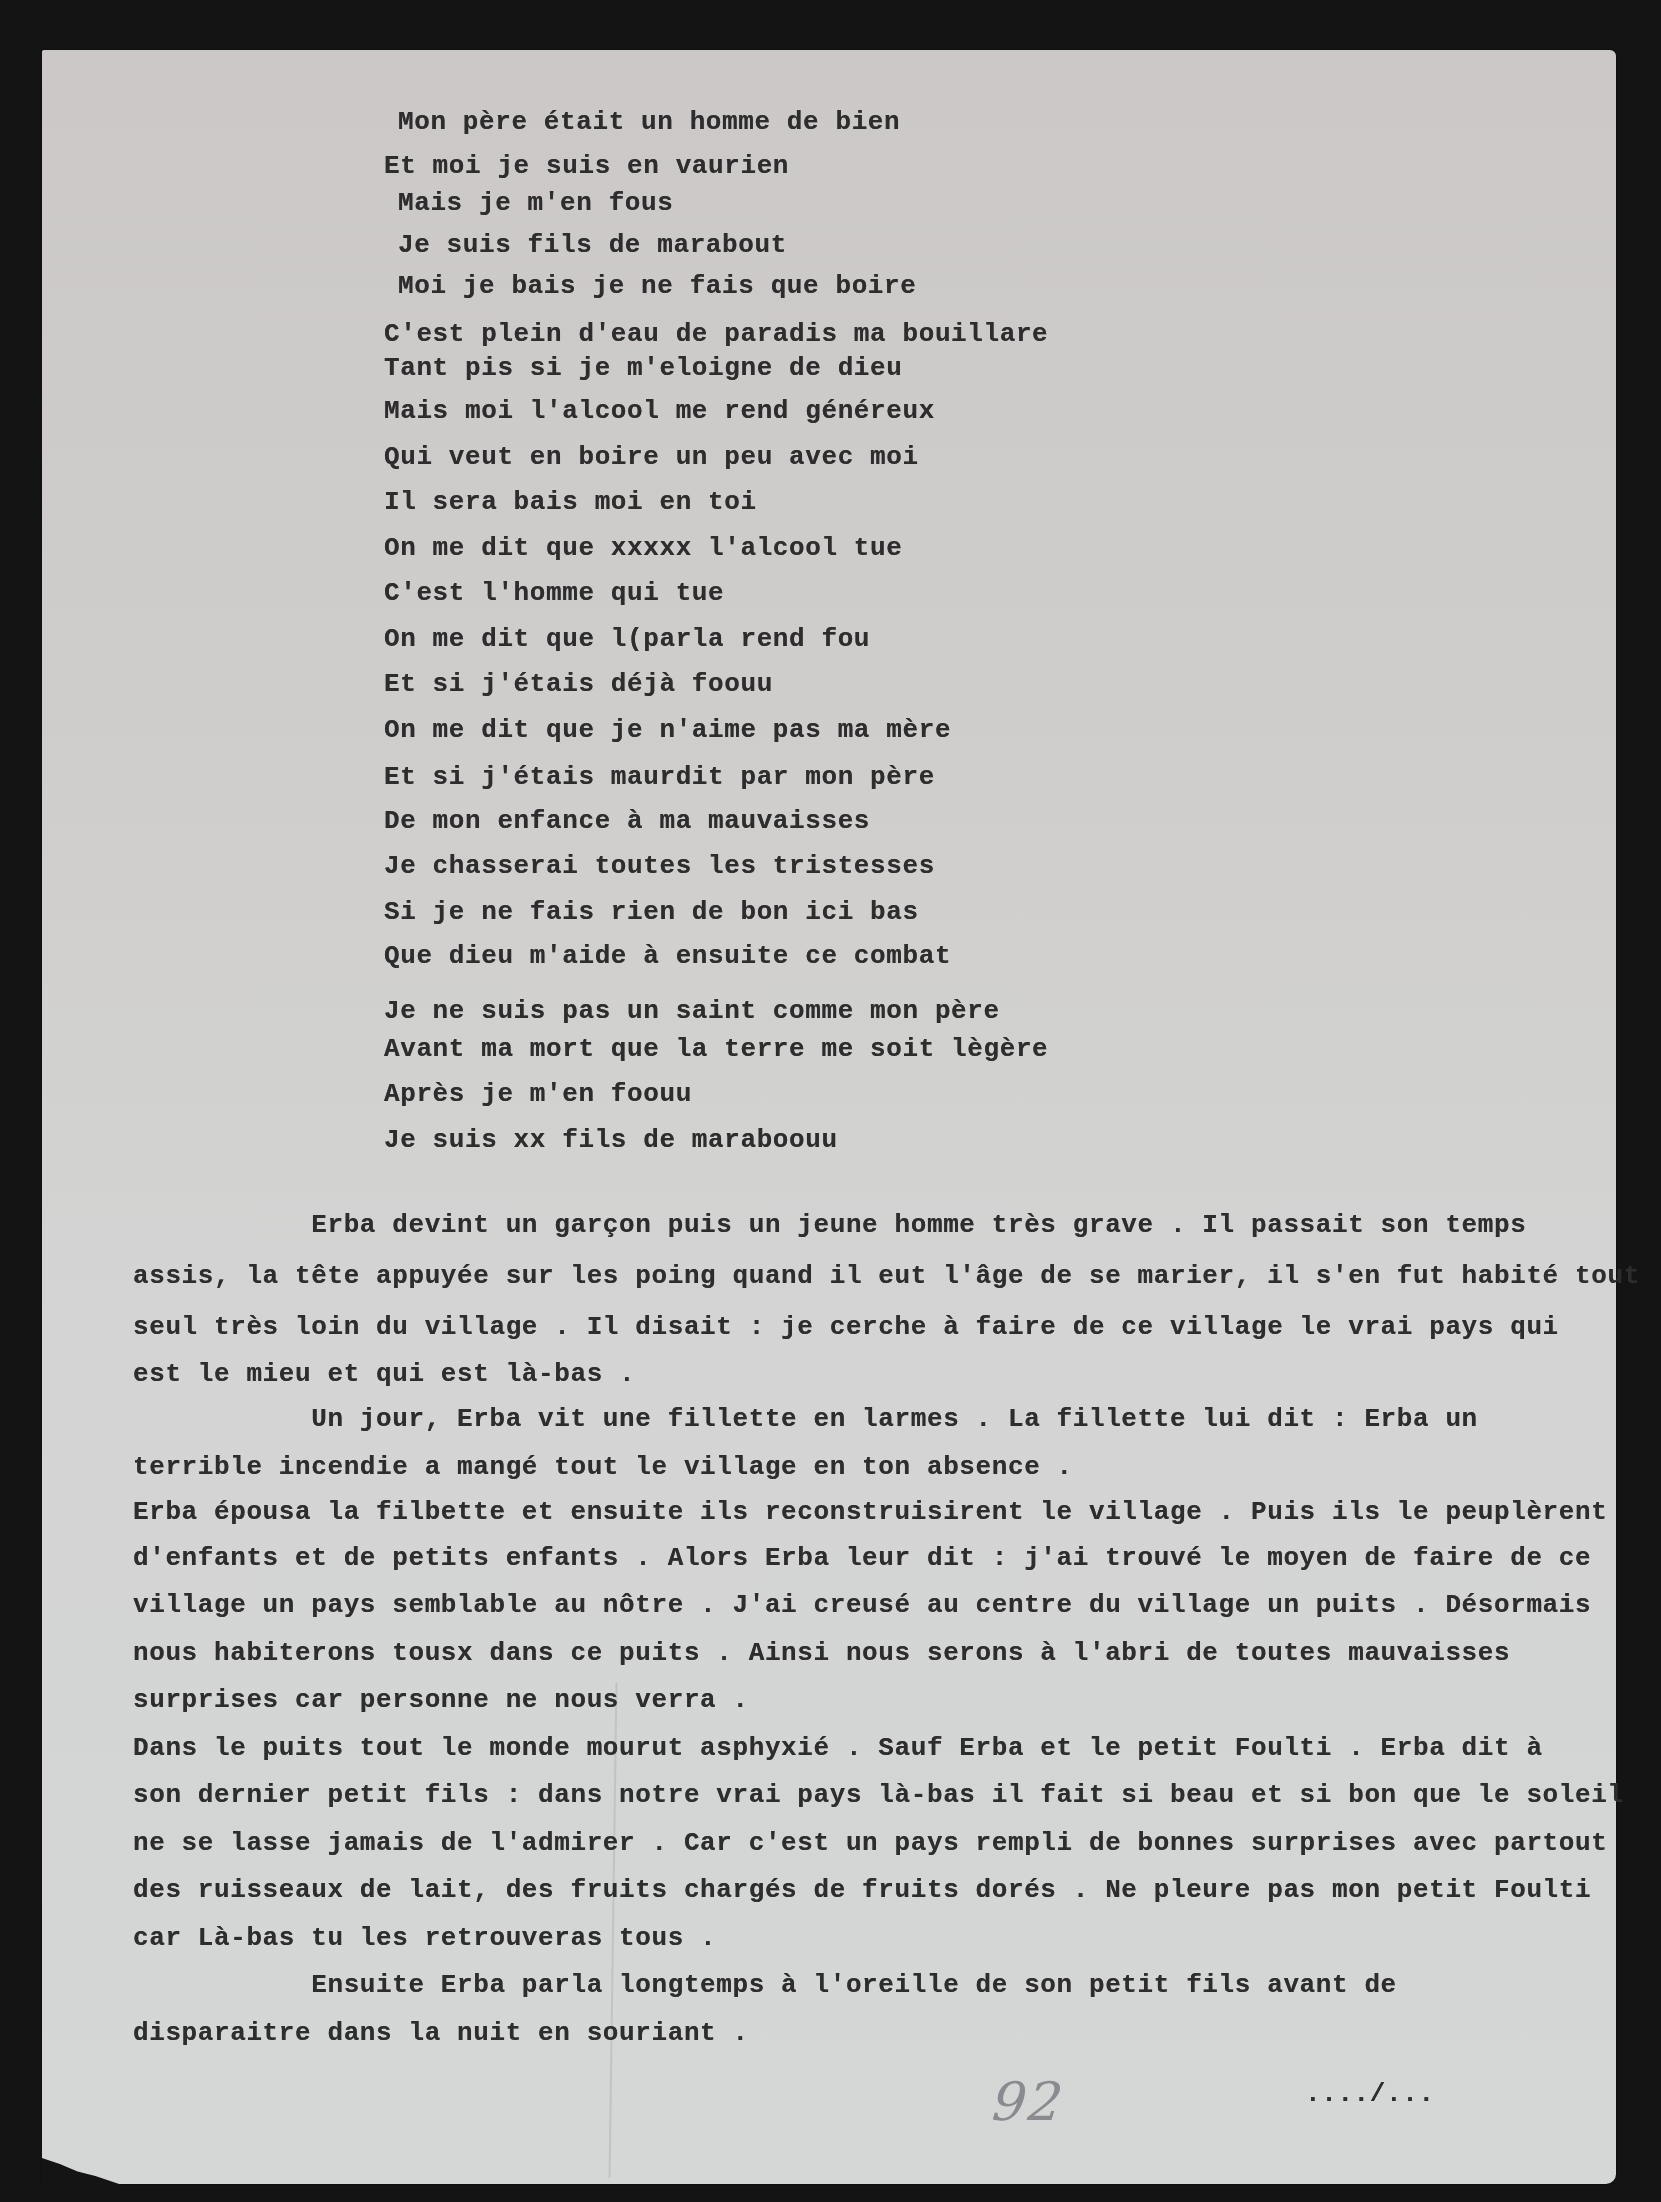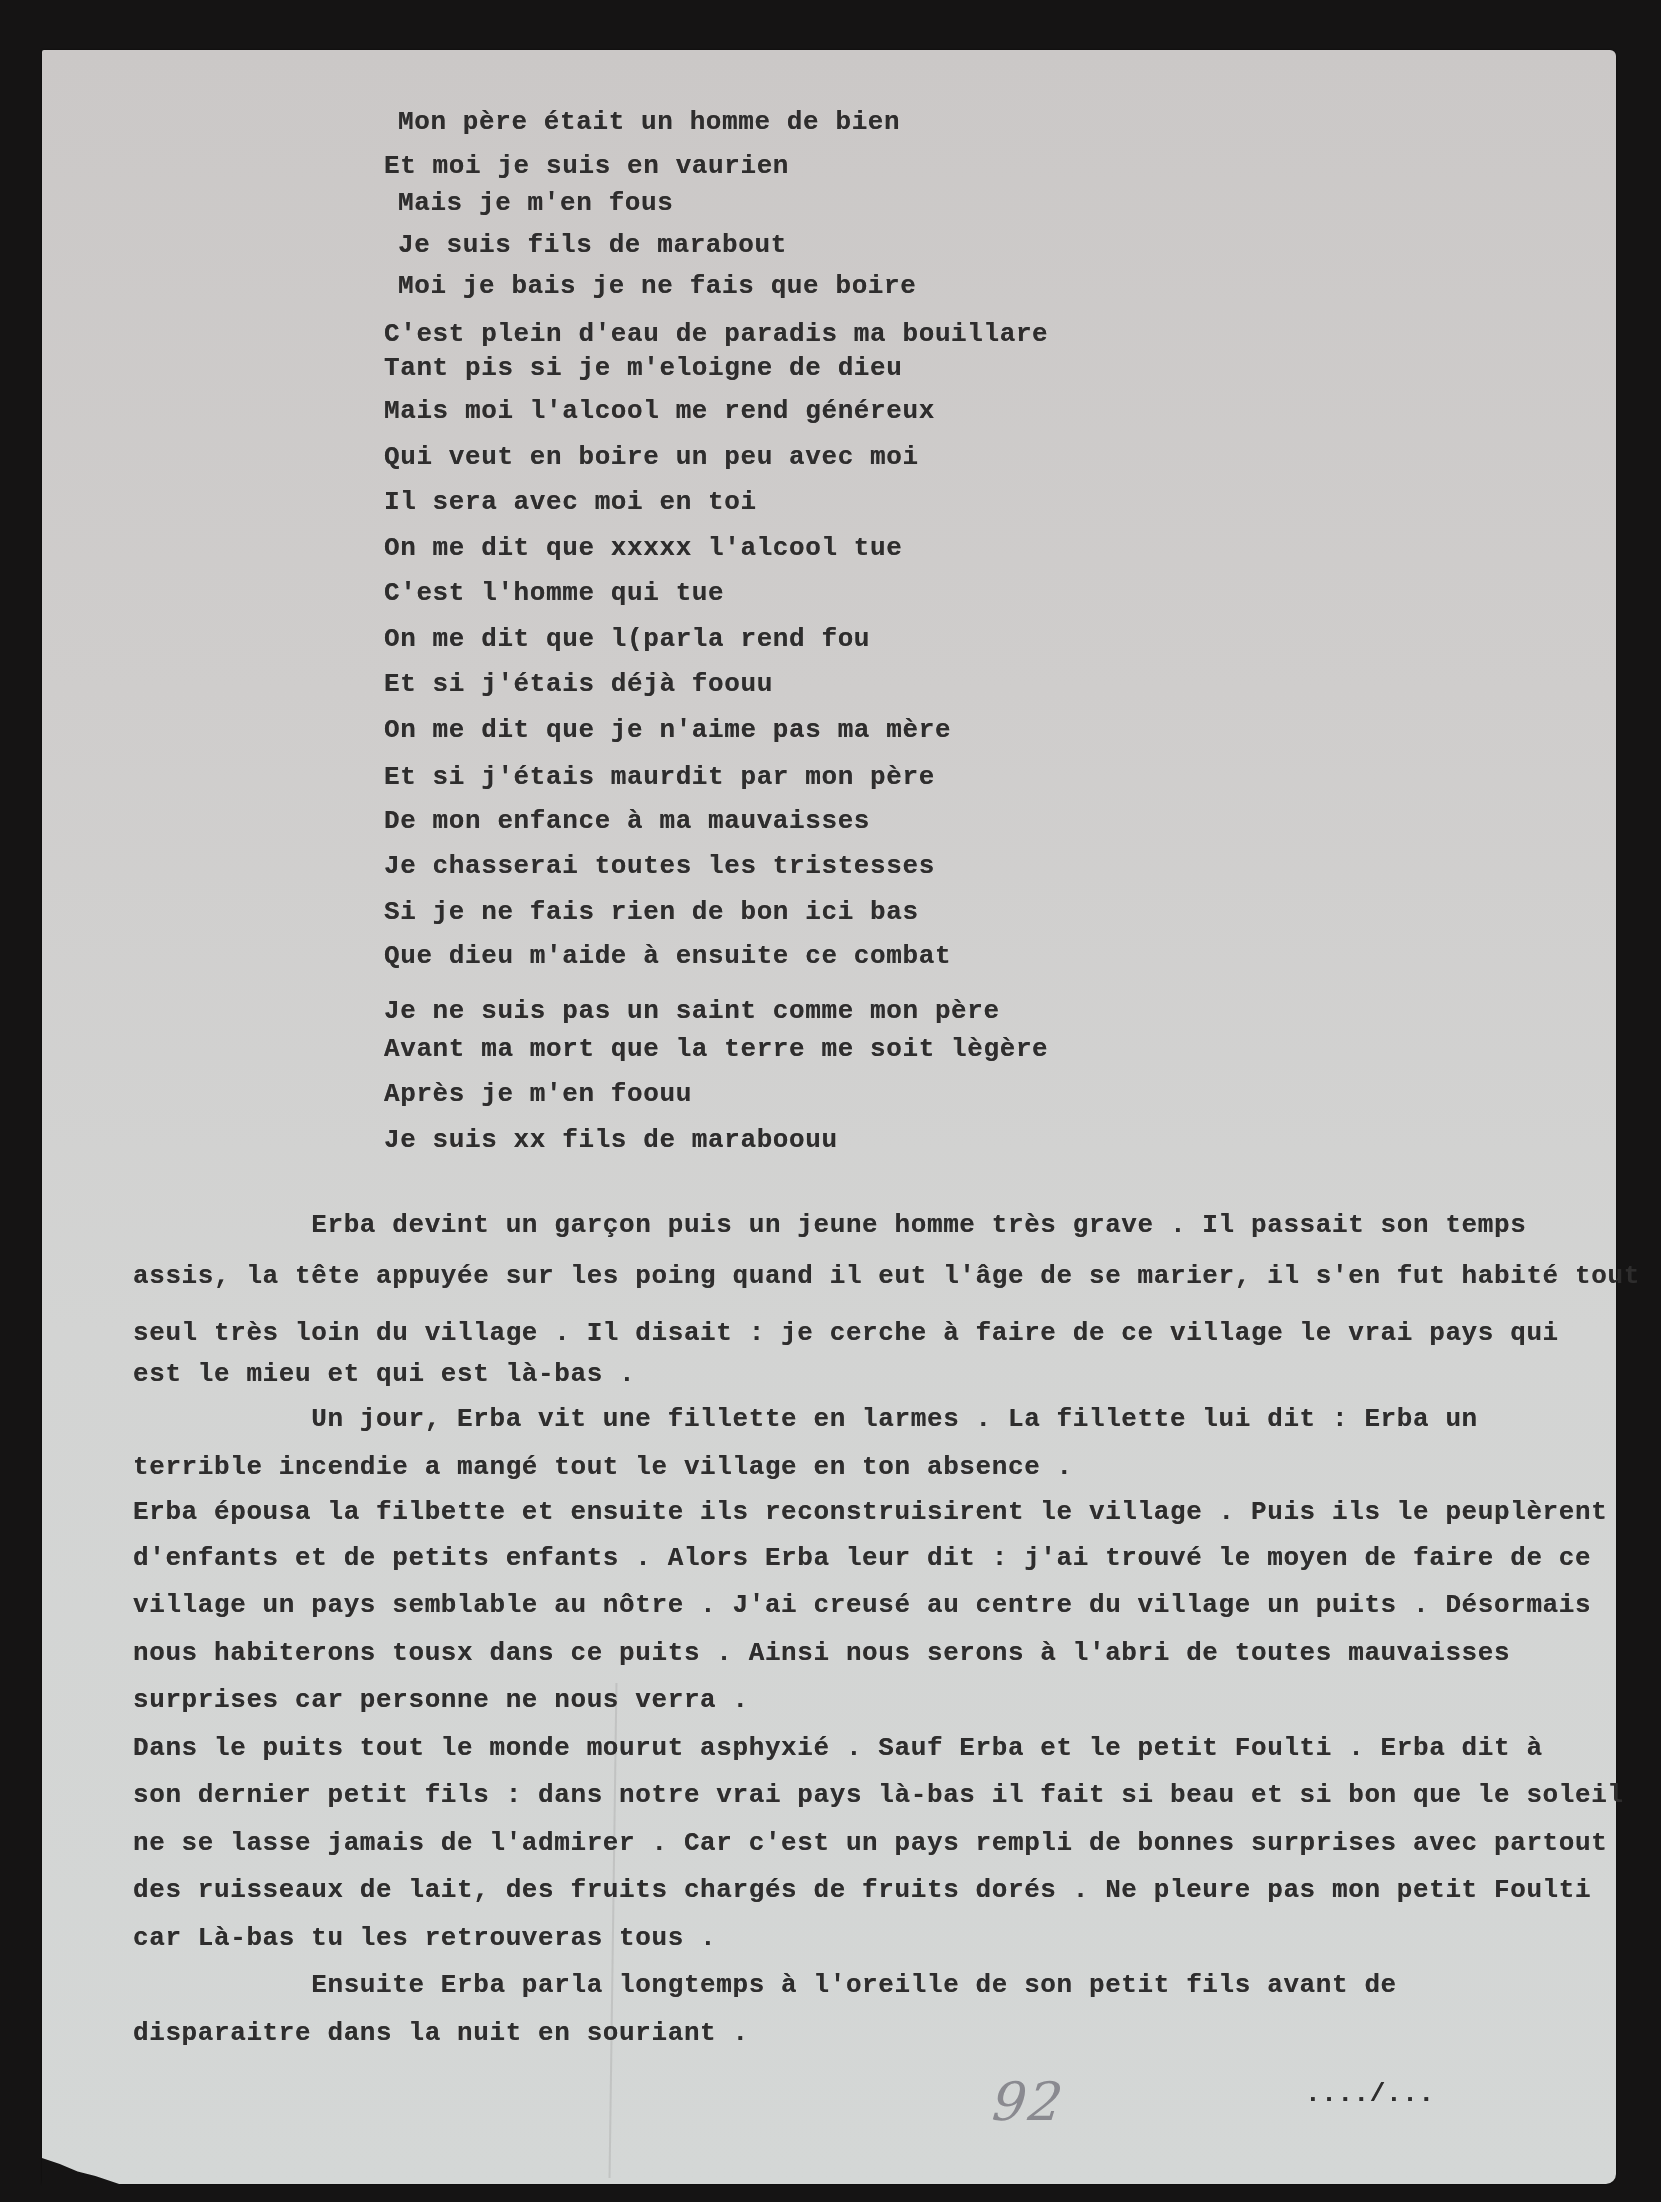--- a/index.html
+++ b/index.html
@@ -90,41 +90,41 @@
 <div class="poem">
   <div class="tw poem-line" style="top:0px;left:16px">Mon père était un homme de bien</div>
   <div class="tw poem-line" style="top:44px;left:2px">Et moi je suis en vaurien</div>
   <div class="tw poem-line" style="top:81px;left:16px">Mais je m'en fous</div>
   <div class="tw poem-line" style="top:123px;left:16px">Je suis fils de marabout</div>
   <div class="tw poem-line" style="top:164px;left:16px">Moi je bais je ne fais que boire</div>
   <div class="tw poem-line" style="top:212px;left:2px">C'est plein d'eau de paradis ma bouillare</div>
   <div class="tw poem-line" style="top:246px;left:2px">Tant pis si je m'eloigne de dieu</div>
   <div class="tw poem-line" style="top:289px;left:2px">Mais moi l'alcool me rend généreux</div>
   <div class="tw poem-line" style="top:335px;left:2px">Qui veut en boire un peu avec moi</div>
-  <div class="tw poem-line" style="top:380px;left:2px">Il sera avec moi en toi</div>
+  <div class="tw poem-line" style="top:380px;left:2px">Il sera bais moi en toi</div>
   <div class="tw poem-line" style="top:426px;left:2px">On me dit que xxxxx l'alcool tue</div>
   <div class="tw poem-line" style="top:471px;left:2px">C'est l'homme qui tue</div>
   <div class="tw poem-line" style="top:517px;left:2px">On me dit que l(parla rend fou</div>
   <div class="tw poem-line" style="top:562px;left:2px">Et si j'étais déjà foouu</div>
   <div class="tw poem-line" style="top:608px;left:2px">On me dit que je n'aime pas ma mère</div>
   <div class="tw poem-line" style="top:655px;left:2px">Et si j'étais maurdit par mon père</div>
   <div class="tw poem-line" style="top:699px;left:2px">De mon enfance à ma mauvaisses</div>
   <div class="tw poem-line" style="top:744px;left:2px">Je chasserai toutes les tristesses</div>
   <div class="tw poem-line" style="top:790px;left:2px">Si je ne fais rien de bon ici bas</div>
   <div class="tw poem-line" style="top:834px;left:2px">Que dieu m'aide à ensuite ce combat</div>
   <div class="tw poem-line" style="top:889px;left:2px">Je ne suis pas un saint comme mon père</div>
   <div class="tw poem-line" style="top:927px;left:2px">Avant ma mort que la terre me soit lègère</div>
   <div class="tw poem-line" style="top:972px;left:2px">Après je m'en foouu</div>
   <div class="tw poem-line" style="top:1018px;left:2px">Je suis xx fils de maraboouu</div>
 </div>
 
 <div class="prose">
   <div class="tw" style="top:0px">           Erba devint un garçon puis un jeune homme très grave . Il passait son temps</div>
   <div class="tw" style="top:51px">assis, la tête appuyée sur les poing quand il eut l'âge de se marier, il s'en fut habité tout</div>
-  <div class="tw" style="top:108px">seul très loin du village . Il disait : je cerche à faire de ce village le vrai pays qui</div>
+  <div class="tw" style="top:102px">seul très loin du village . Il disait : je cerche à faire de ce village le vrai pays qui</div>
   <div class="tw" style="top:149px">est le mieu et qui est là-bas .</div>
   <div class="tw" style="top:194px">           Un jour, Erba vit une fillette en larmes . La fillette lui dit : Erba un</div>
   <div class="tw" style="top:242px">terrible incendie a mangé tout le village en ton absence .</div>
   <div class="tw" style="top:287px">Erba épousa la filbette et ensuite ils reconstruisirent le village . Puis ils le peuplèrent</div>
   <div class="tw" style="top:333px">d'enfants et de petits enfants . Alors Erba leur dit : j'ai trouvé le moyen de faire de ce</div>
   <div class="tw" style="top:380px">village un pays semblable au nôtre . J'ai creusé au centre du village un puits . Désormais</div>
   <div class="tw" style="top:428px">nous habiterons tousx dans ce puits . Ainsi nous serons à l'abri de toutes mauvaisses</div>
   <div class="tw" style="top:475px">surprises car personne ne nous verra .</div>
   <div class="tw" style="top:523px">Dans le puits tout le monde mourut asphyxié . Sauf Erba et le petit Foulti . Erba dit à</div>
   <div class="tw" style="top:570px">son dernier petit fils : dans notre vrai pays là-bas il fait si beau et si bon que le soleil</div>

